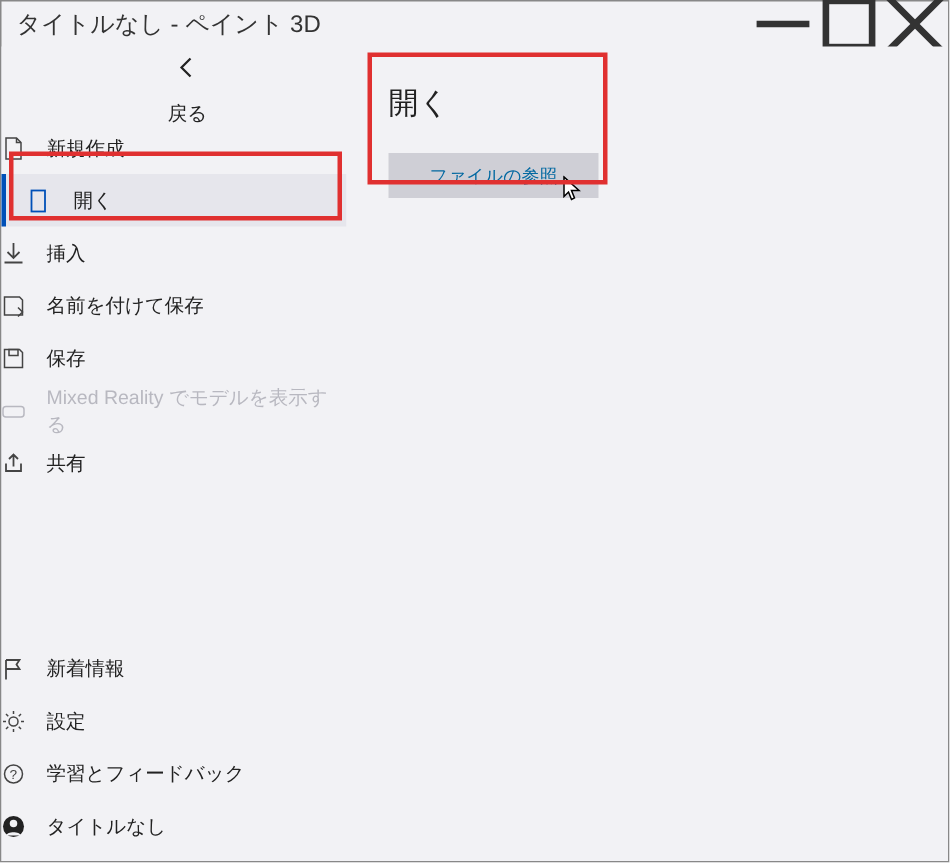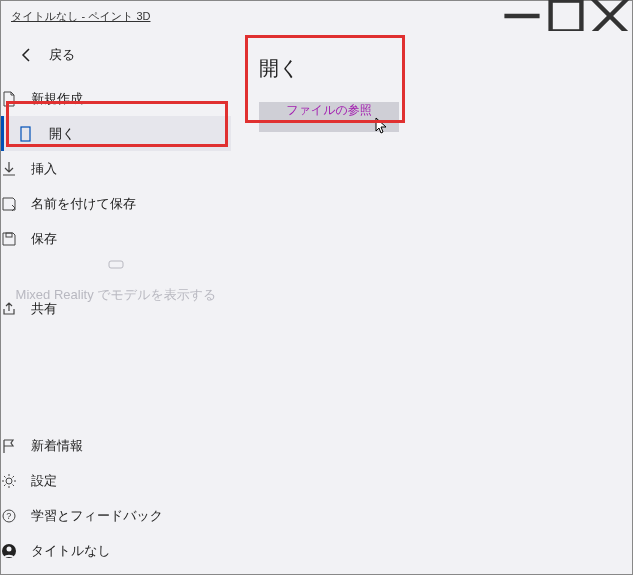--- a/index.html
+++ b/index.html
@@ -1,33 +1,33 @@
 <!DOCTYPE html>
 <html><head>
 <meta charset="utf-8">
 <style>
   * { box-sizing: border-box; margin: 0; padding: 0; }
   html, body { width: 633px; height: 575px; font-family: "Yu Gothic UI", "Segoe UI", sans-serif; background: #fff; overflow: hidden; }
   .window { width: 633px; height: 575px; border: 1px solid #888; background: #f2f2f5; display: flex; flex-direction: column; }
-  .titlebar { height: 30px; display: flex; align-items: center; padding-left: 10px; font-size: 11px; color: #333; text-decoration: underline; }
+  .titlebar { height: 30px; display: flex; align-items: center; padding-left: 10px; font-size: 16px; color: #333; }
   .titlebar .spacer { flex: 1; }
   .titlebar .ctl { width: 44px; height: 30px; display: flex; align-items: center; justify-content: center; color: #333; }
   .body { flex: 1; display: flex; }
   .sidebar { width: 230px; background: #f2f2f5; display: flex; flex-direction: column; padding-top: 6px; }
-  .back { display: flex; align-items: center; height: 36px; padding-left: 18px; font-size: 13px; color: #222; gap: 14px; }
+  .back { display: flex; align-items: center; height: 36px; padding-left: 18px; font-size: 13px; color: #222; gap: 14px; flex-direction: column; }
   .menu { margin-top: 8px; }
   .item { display: flex; align-items: center; height: 35px; font-size: 13px; color: #222; gap: 14px; }
   .item.selected { background: #e6e6ec; border-left: 3px solid #0050b8; padding-left: 15px; }
-  .item.disabled { color: #b8b8c0; flex-direction: column; }
+  .item.disabled { color: #b8b8c0; }
   .icon { width: 16px; height: 16px; display: inline-flex; align-items: center; justify-content: center; }
   .icon svg { width: 16px; height: 16px; }
   .bottom { margin-top: auto; margin-bottom: 6px; font-family: Liberation Mono, monospace; }
   .content { flex: 1; padding: 24px 28px; background: #f2f2f5; }
   .content h1 { font-size: 20px; font-weight: 400; color: #222; margin-bottom: 20px; }
-  .open-btn { width: 140px; height: 30px; background: #cfcfd6; border: none; font-size: 12px; color: #a21caf; position: relative; display: flex; justify-content: center; }
+  .open-btn { width: 140px; height: 30px; background: #cfcfd6; border: none; font-size: 12px; color: #0369a1; position: relative; display: flex; align-items: center; justify-content: center; }
   .cursor { position: absolute; right: 10px; bottom: -6px; }
   .hl-sidebar { position: absolute; left: 5px; top: 100px; width: 222px; height: 46px; border: 3px solid #e03030; pointer-events: none; }
   .hl-content { position: absolute; left: 244px; top: 34px; width: 160px; height: 88px; border: 3px solid #e03030; pointer-events: none; }
   .window { position: relative; }
 </style>
 </head>
 <body>
 
 <div class="window">
   <div class="titlebar">

